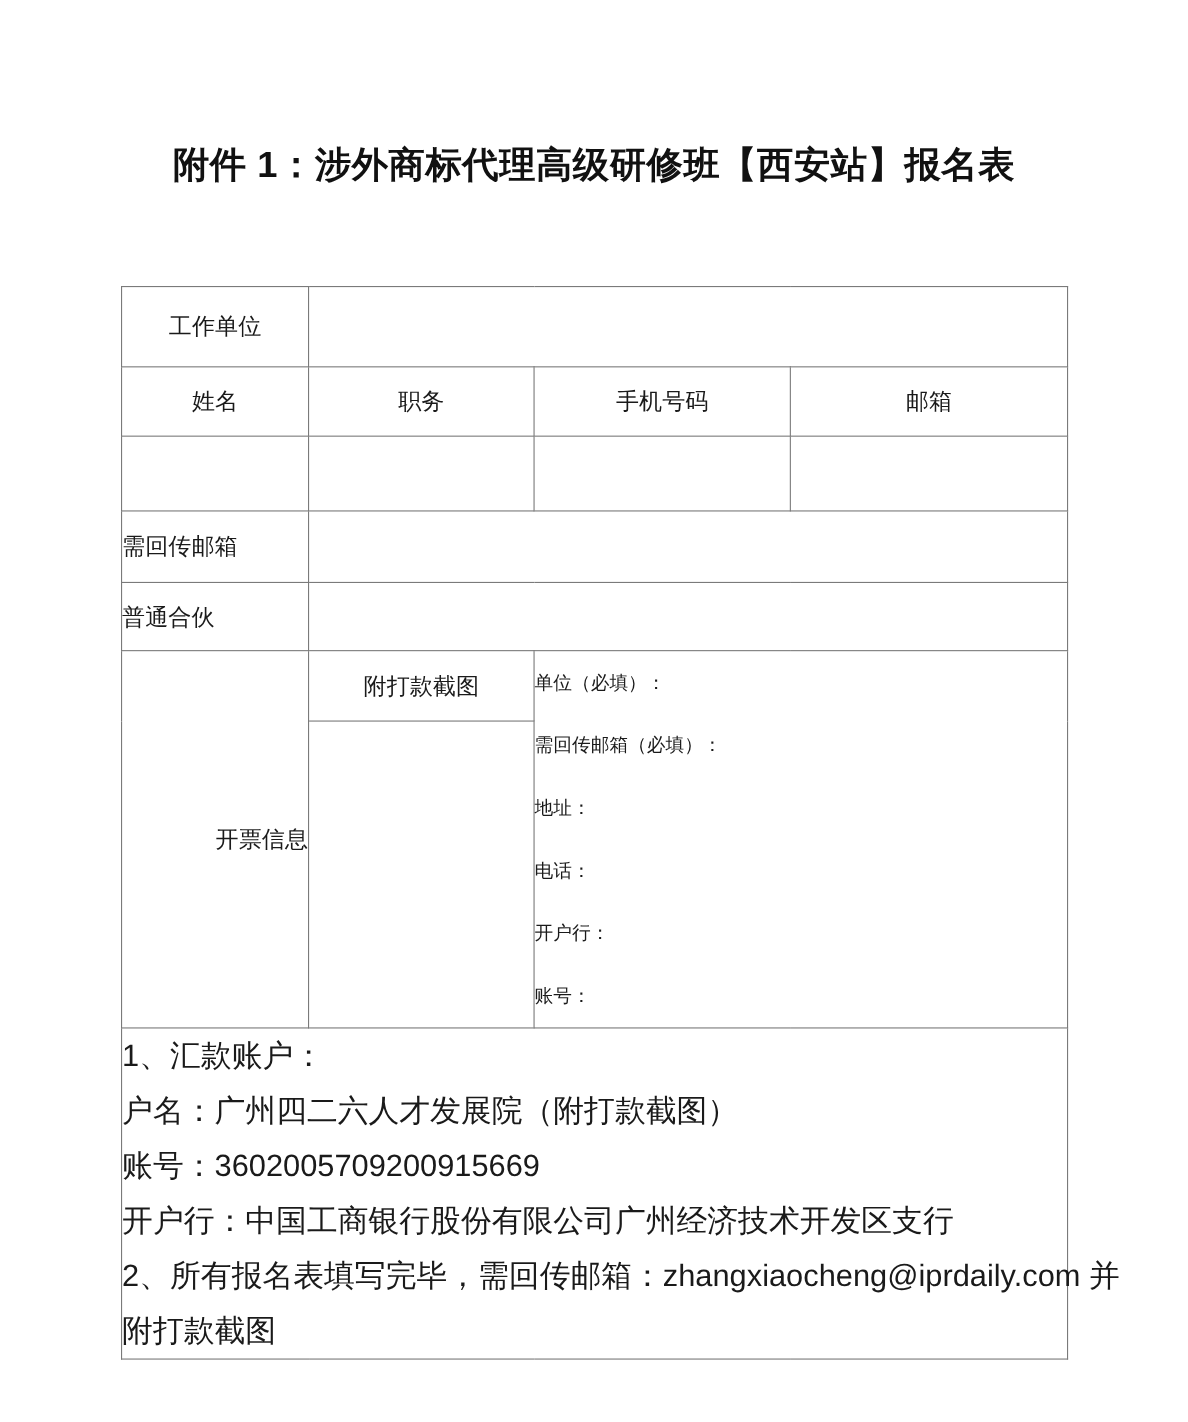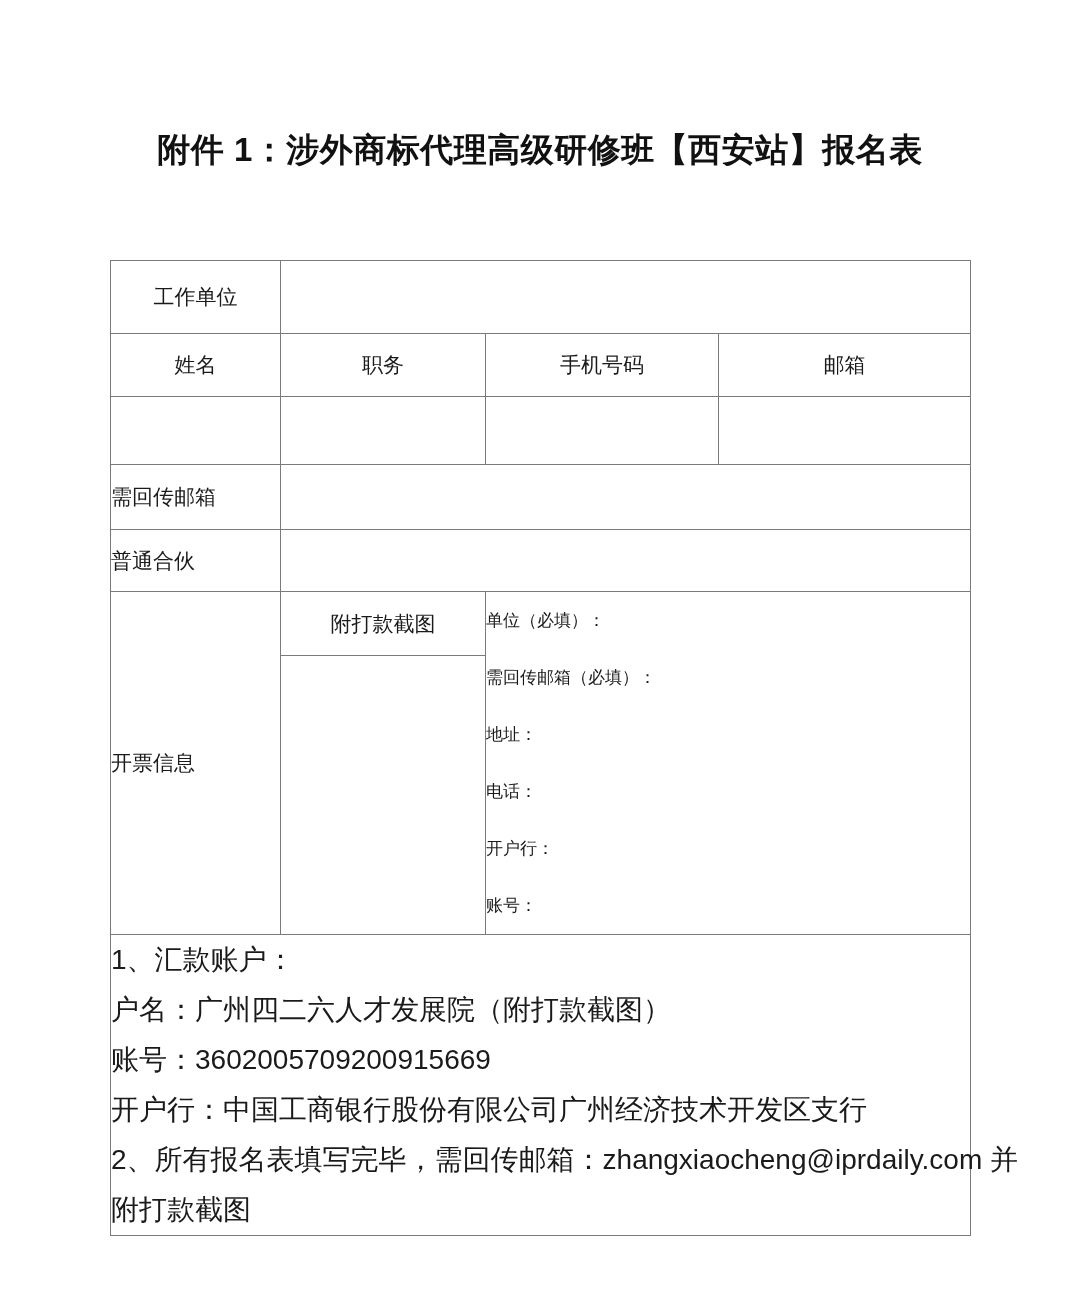--- a/index.html
+++ b/index.html
@@ -60,21 +60,21 @@
   .c-left   { text-align: left; }
 
   .row-h74  { height: 73px; }
   .row-h63  { height: 63px; }
   .row-h68  { height: 68px; }
   .row-h65  { height: 65px; }
   .row-h62  { height: 62px; }
 
   
   .inv-label {
-    text-align: left;
+    text-align: right;
     padding-left: 14px;
     font-size: 21px;
   }
   .inv-yesno {
     text-align: center;
     height: 63px;
     font-size: 21px;
   }
   .inv-blank {
     height: 277px;

